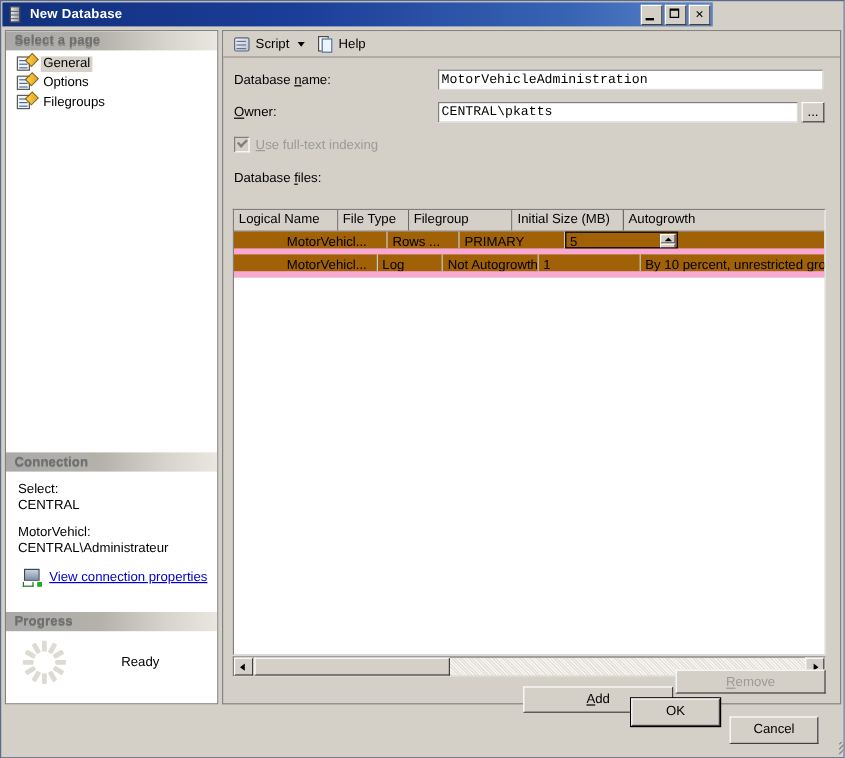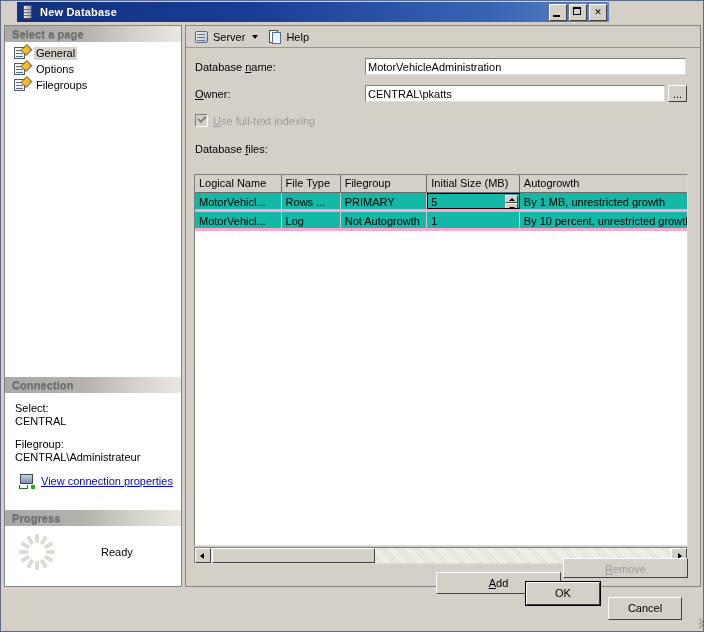--- a/index.html
+++ b/index.html
@@ -18,21 +18,21 @@
     height: 632px;
     overflow: hidden;
     background: #d4d0c8;
     box-sizing: border-box;
     border: 1px solid #5a6a8a;
   }
 
   
   .titlebar {
     position: absolute;
-    left: 16px; top: 1px;
+    left: 1px; top: 1px;
     width: 592px; height: 20px;
     background: linear-gradient(to right, #11307e 0%, #1a3d96 40%, #3864b4 80%, #5b84c8 100%);
     display: flex;
     align-items: center;
     padding: 0 2px 0 4px;
     box-sizing: border-box;
   }
   .title-icon {
     width: 14px; height: 14px;
     margin-right: 5px;
@@ -312,21 +312,21 @@
   .ftext {
     height: 17px;
     background: #ffffff;
     border: 1px solid;
     border-color: #7f7f7f #dcdcdc #dcdcdc #7f7f7f;
     box-sizing: border-box;
     font-size: 11px;
     line-height: 15px;
     padding: 0 2px;
     color: #000;
-    font-family: Liberation Sans, sans-serif;
+    font-family: Liberation Mono, monospace;
   }
   .ftext.wide { width: 321px; }
   .ftext.owner { width: 300px; }
   .ellipsis-btn {
     width: 19px; height: 17px;
     margin-left: 3px;
     background: #d4d0c8;
     border: 1px solid;
     border-color: #ffffff #404040 #404040 #ffffff;
     box-sizing: border-box;
@@ -399,23 +399,24 @@
     line-height: 17px;
     box-sizing: border-box;
     background: #d4d0c8;
     cursor: default;
     white-space: nowrap;
     overflow: hidden;
   }
   .grid-row {
     display: flex;
     height: 19px;
-    border-bottom: 3px solid #f9a8d4;
-    box-sizing: border-box;
-    background: #14b8a6;
+    border-bottom: 5px solid #f9a8d4;
+    box-sizing: border-box;
+    background: #a16207;
+    padding-left: 40px;
   }
   .gc {
     border-right: 1px solid #c8c8c8;
     padding-left: 4px;
     font-size: 11px;
     line-height: 18px;
     box-sizing: border-box;
     white-space: nowrap;
     overflow: hidden;
     position: relative;
@@ -620,21 +621,21 @@
     <div style="position:absolute; left:0; top:351px; width:176px;">
       <div class="sect-header">
         <span>Connection</span>
       </div>
       <div class="conn-body">
         <div class="grp">
           <div>Select:</div>
           <div>CENTRAL</div>
         </div>
         <div class="grp">
-          <div>Filegroup:</div>
+          <div>MotorVehicl:</div>
           <div>CENTRAL\Administrateur</div>
         </div>
         <div class="conn-link-row">
           <span class="conn-icon">
             <span class="mon"></span>
               <span class="plug"></span>
               <span class="dot"></span>
           </span>
           <span class="conn-link">View connection properties</span>
         </div>
@@ -668,21 +669,21 @@
   <div class="main">
 
     <div class="toolbar">
       <div class="tb-item">
         <span class="tb-ico scroll-ico">
             <span class="s1"></span>
             <span class="s2" style="top:5px"></span>
             <span class="s2" style="top:8px"></span>
             <span class="s2" style="top:11px"></span>
           </span>
-        <span>Server</span>
+        <span>Script</span>
       </div>
       <div class="tb-caret"></div>
       <div class="tb-item">
         <span class="tb-ico help-ico">
             <span class="h1"></span>
             <span class="h2"></span>
           </span>
         <span>Help</span>
       </div>
     </div>
@@ -723,21 +724,20 @@
         <div class="gc c0">MotorVehicl...</div>
         <div class="gc c1">Rows ...</div>
         <div class="gc c2">PRIMARY</div>
         <div class="gc c3">
           <span>5</span>
           <span class="spin">
             <span class="sb up"></span>
             <span class="sb dn"></span>
           </span>
         </div>
-        <div class="gc c4">By 1 MB, unrestricted growth</div>
       </div>
 
       <div class="grid-row">
         <div class="gc c0">MotorVehicl...</div>
         <div class="gc c1">Log</div>
         <div class="gc c2">Not Autogrowth</div>
         <div class="gc c3">1</div>
         <div class="gc c4">By 10 percent, unrestricted growth</div>
       </div>
     </div>

